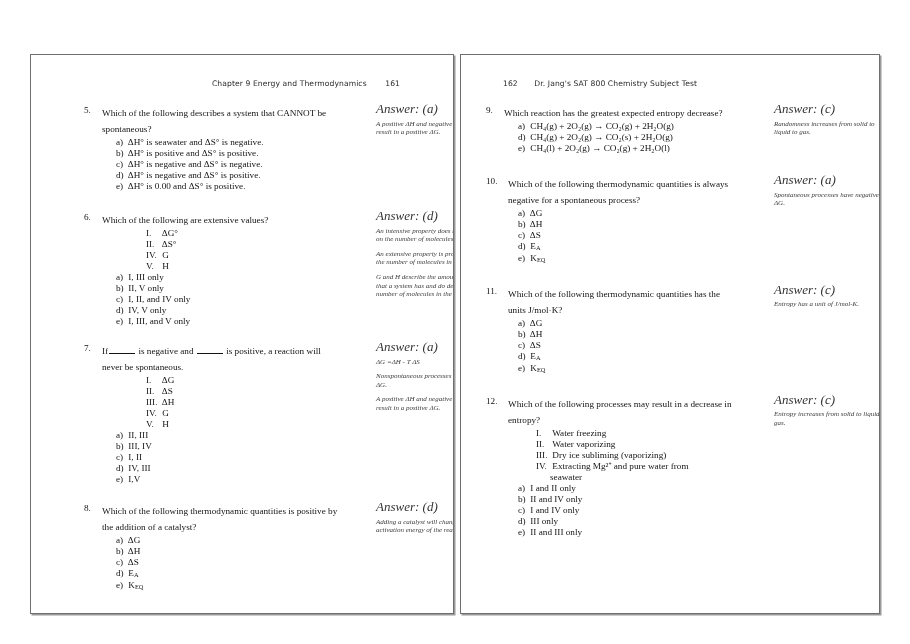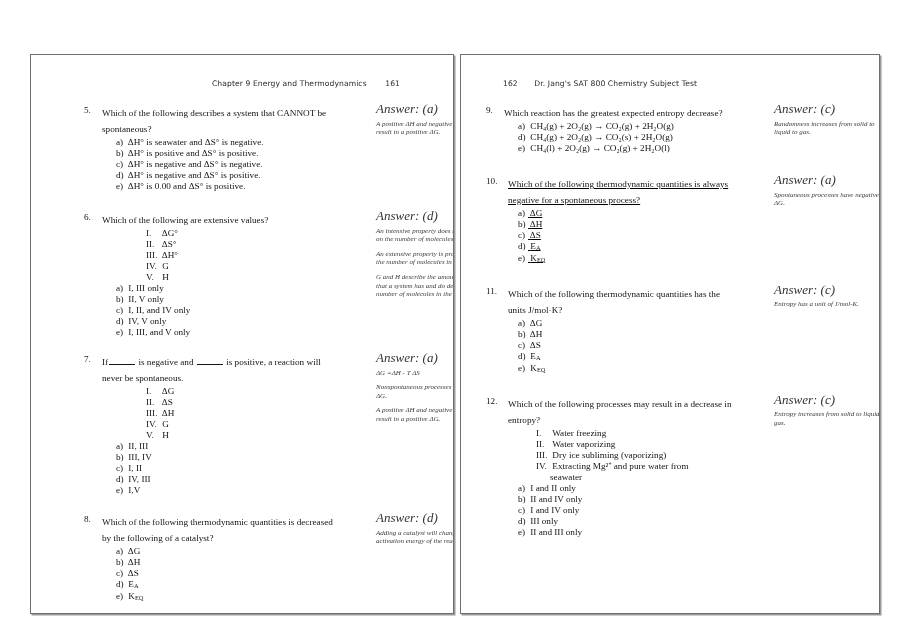--- a/index.html
+++ b/index.html
@@ -159,21 +159,20 @@
       </div>
 
       <div class="question" style="margin-left:53px; margin-top:20px;">
         <div class="q-inner">
           <div class="q-body">
             <span class="q-num">6.</span>
             <div class="q-stem" style="width:238px;">Which of the following are extensive values?</div>
             <ul class="opts roman">
               <li class="opt"><span class="rlbl">I.</span> <span>ΔG°</span></li>
               <li class="opt"><span class="rlbl">II.</span> <span>ΔS°</span></li>
-              <li class="opt"><span class="rlbl">III.</span> <span>ΔH°</span></li>
               <li class="opt"><span class="rlbl">IV.</span> <span>G</span></li>
               <li class="opt"><span class="rlbl">V.</span> <span>H</span></li>
             </ul>
             <ul class="opts lettered">
               <li class="opt"><span class="lbl">a)</span> <span>I, III only</span></li>
               <li class="opt"><span class="lbl">b)</span> <span>II, V only</span></li>
               <li class="opt"><span class="lbl">c)</span> <span>I, II, and IV only</span></li>
               <li class="opt"><span class="lbl">d)</span> <span>IV, V only</span></li>
               <li class="opt"><span class="lbl">e)</span> <span>I, III, and V only</span></li>
             </ul>
@@ -215,21 +214,21 @@
             <div class="ans-note">Nonspontaneous processes have positive ΔG.</div>
             <div class="ans-note">A positive ΔH and negative ΔS will result in a positive ΔG.</div>
           </div>
         </div>
       </div>
 
       <div class="question" style="margin-left:53px; margin-top:18px;">
         <div class="q-inner">
           <div class="q-body">
             <span class="q-num">8.</span>
-            <div class="q-stem" style="width:238px;">Which of the following thermodynamic quantities is decreased by the following of a catalyst?</div>
+            <div class="q-stem" style="width:238px;">Which of the following thermodynamic quantities is positive by the addition of a catalyst?</div>
             <ul class="opts lettered">
               <li class="opt"><span class="lbl">a)</span> <span>ΔG</span></li>
               <li class="opt"><span class="lbl">b)</span> <span>ΔH</span></li>
               <li class="opt"><span class="lbl">c)</span> <span>ΔS</span></li>
               <li class="opt"><span class="lbl">d)</span> <span>E</span><sub>A</sub></li>
               <li class="opt"><span class="lbl">e)</span> <span>K</span><sub>EQ</sub></li>
             </ul>
           </div>
           <div class="answer-col">
             <div class="ans-head">Answer: (d)</div>
@@ -260,21 +259,21 @@
               <li class="opt"><span class="lbl">e)</span> <span>CH₄(l) + 2O₂(g) → CO₂(g) + 2H₂O(l)</span></li>
             </ul>
           </div>
           <div class="answer-col">
             <div class="ans-head">Answer: (c)</div>
             <div class="ans-note">Randomness increases from solid to liquid to gas.</div>
           </div>
         </div>
       </div>
 
-      <div class="question" style="margin-left:25px; margin-top:22px;text-decoration:underline;">
+      <div class="question" style="margin-left:25px; margin-top:22px;">
         <div class="q-inner">
           <div class="q-body">
             <span class="q-num" style="width:20px;">10.</span>
             <div class="q-stem" style="margin-left:22px; width:238px;">Which of the following thermodynamic quantities is always negative for a spontaneous process?</div>
             <ul class="opts lettered">
               <li class="opt"><span class="lbl">a)</span> <span>ΔG</span></li>
               <li class="opt"><span class="lbl">b)</span> <span>ΔH</span></li>
               <li class="opt"><span class="lbl">c)</span> <span>ΔS</span></li>
               <li class="opt"><span class="lbl">d)</span> <span>E</span><sub>A</sub></li>
               <li class="opt"><span class="lbl">e)</span> <span>K</span><sub>EQ</sub></li>

